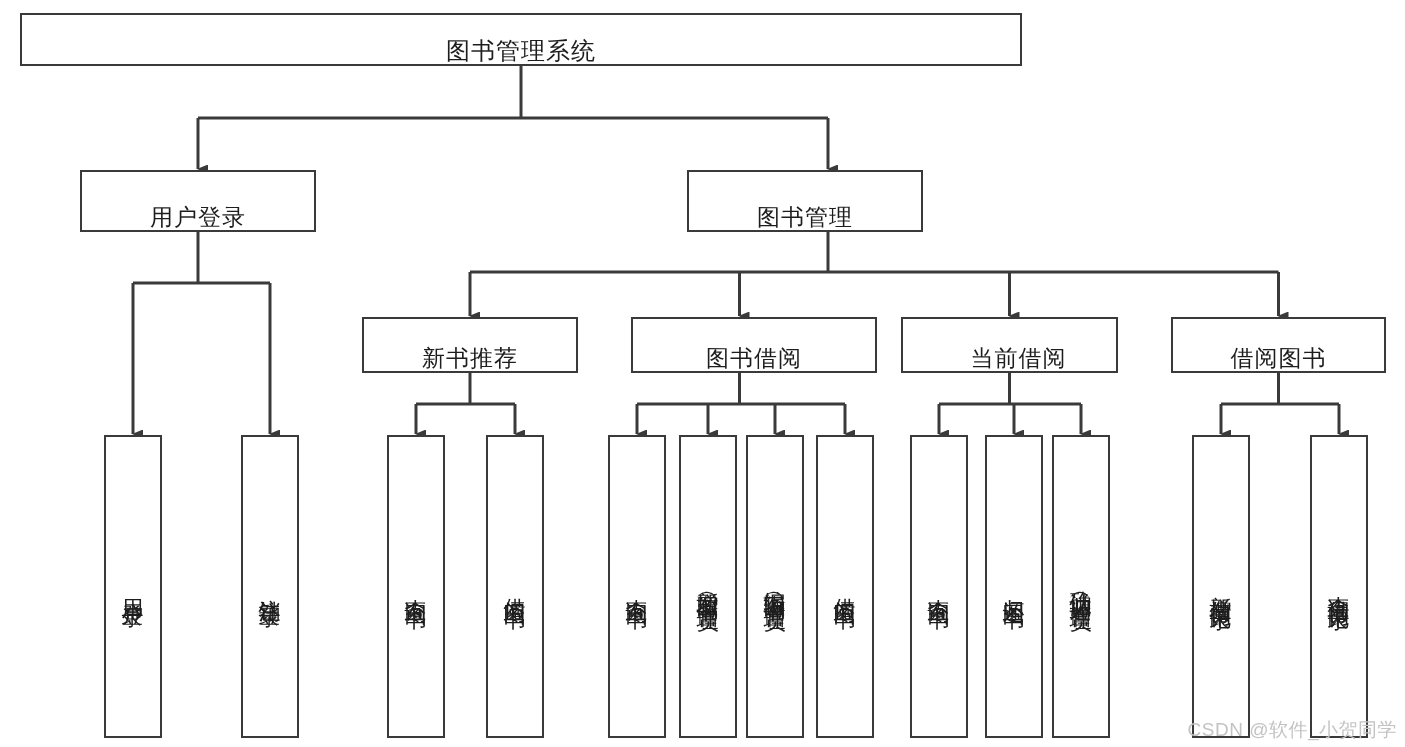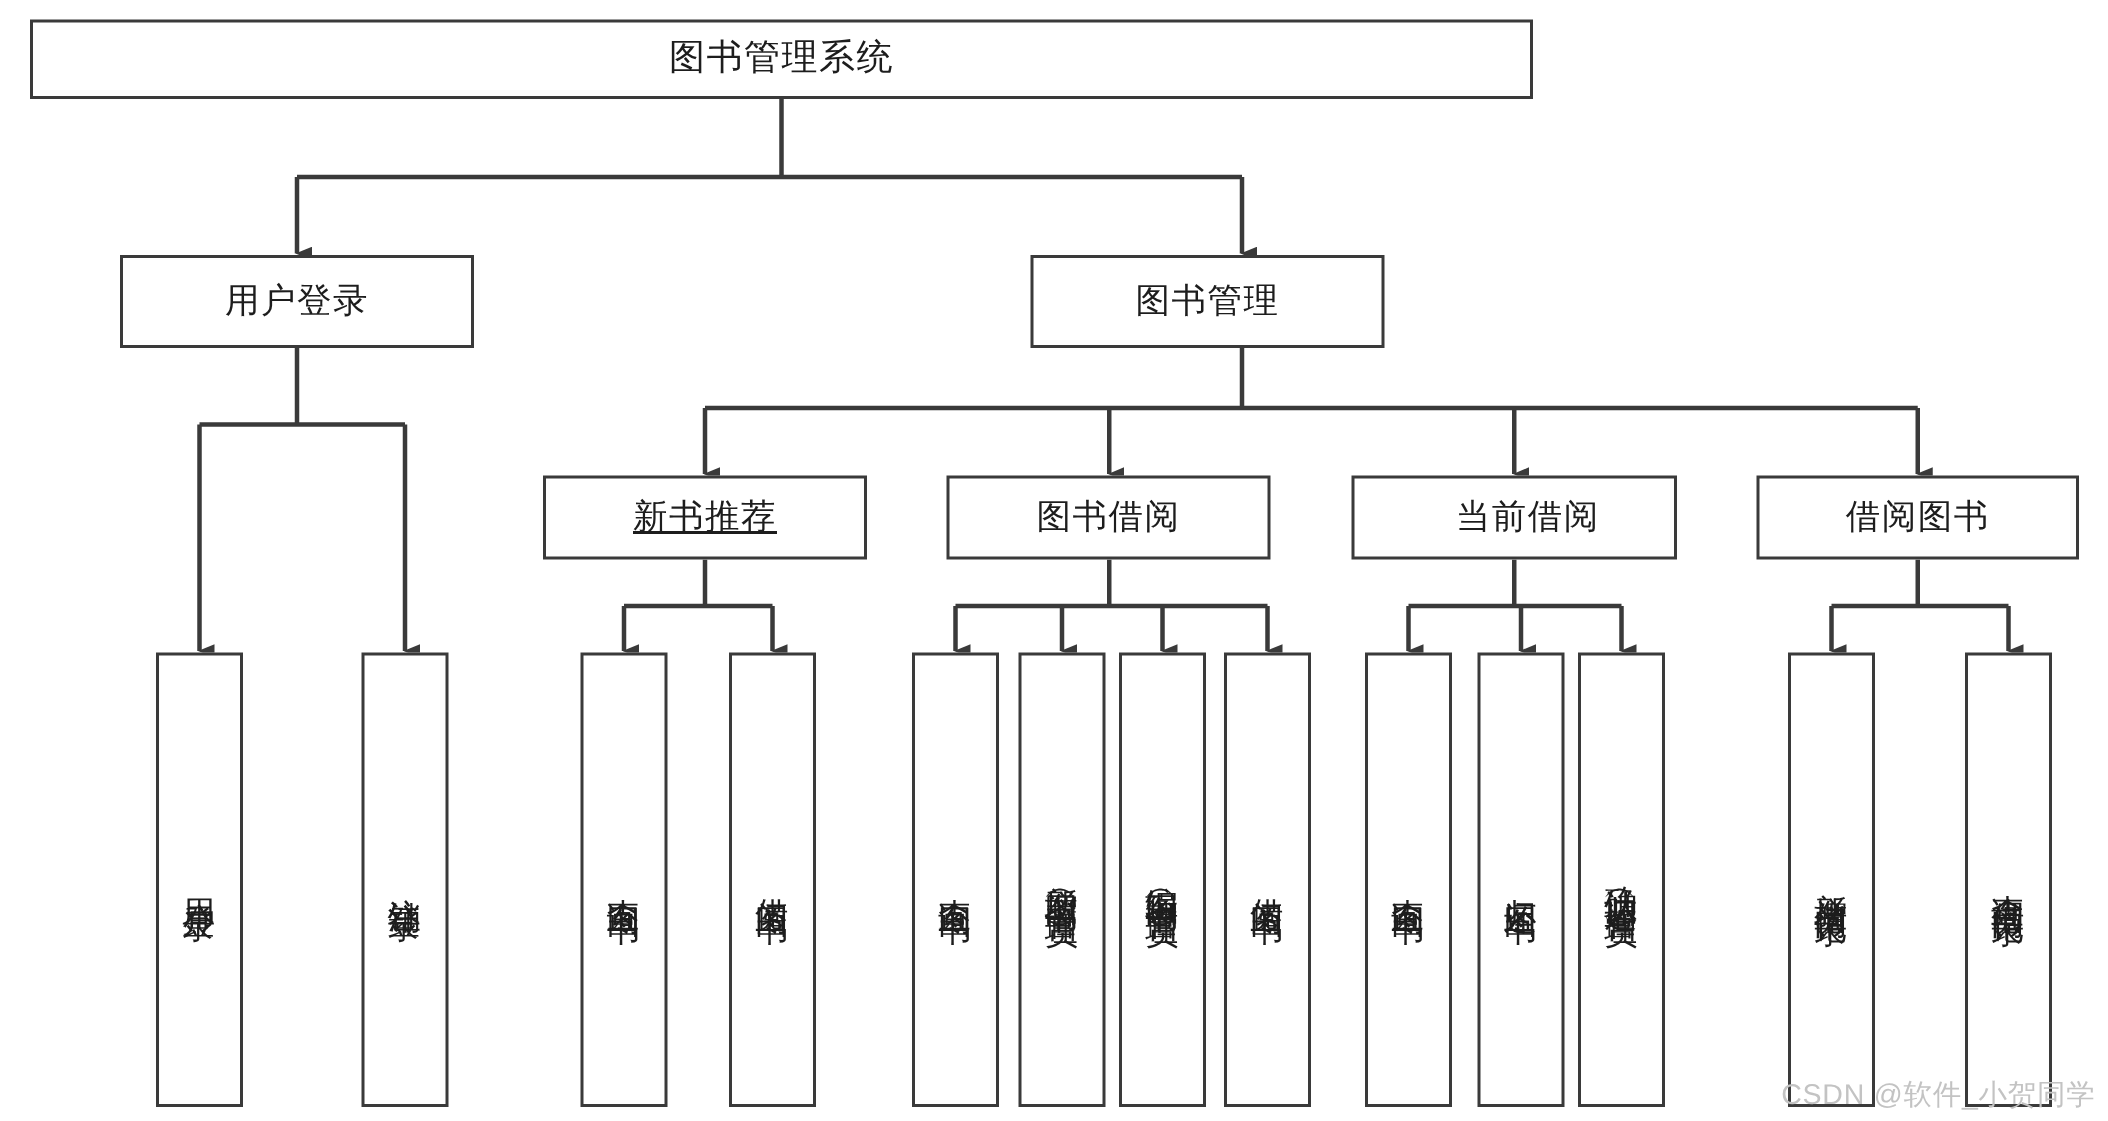--- a/index.html
+++ b/index.html
@@ -33,20 +33,21 @@
     display: flex;
     align-items: center;
     justify-content: center;
     color: #1d1d1d;
     z-index: 2;
   }
   .node.h {
     font-size: 23px;
     letter-spacing: 1px;
     line-height: 1.1;
+    align-items: flex-end;
   }
   .node.root {
     font-size: 24px;
   }
   .node.v {
     font-size: 22px;
     writing-mode: vertical-rl;
     text-orientation: upright;
     letter-spacing: 3px;
     line-height: 1.05;
@@ -122,24 +123,24 @@
     <span>图书管理系统</span>
   </div>
 
   <div class="node h" style="left: 80px; top: 170px; width: 236px; height: 62px;">
     <span>用户登录</span>
   </div>
   <div class="node h" style="left: 687px; top: 170px; width: 236px; height: 62px;">
     <span>图书管理</span>
   </div>
 
-  <div class="node h" style="left: 362px; top: 317px; width: 216px; height: 56px; text-decoration: underline;">
+  <div class="node h" style="left: 362px; top: 317px; width: 216px; height: 56px;">
     <span>新书推荐</span>
   </div>
-  <div class="node h" style="left: 631px; top: 317px; width: 216px; height: 56px;">
+  <div class="node h" style="left: 631px; top: 317px; width: 246px; height: 56px;">
     <span>图书借阅</span>
   </div>
   <div class="node h" style="left: 901px; top: 317px; width: 217px; height: 56px; padding-left: 18px;">
     <span>当前借阅</span>
   </div>
   <div class="node h" style="left: 1171px; top: 317px; width: 215px; height: 56px;">
     <span>借阅图书</span>
   </div>
 
   <div class="node v" style="left: 104px; top: 435px; width: 58px; height: 303px;">

